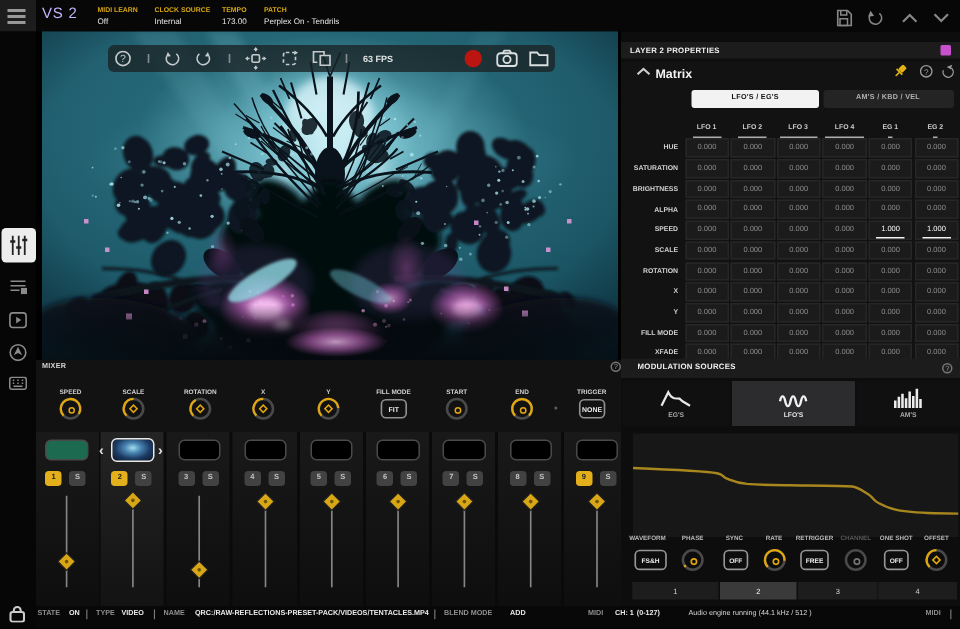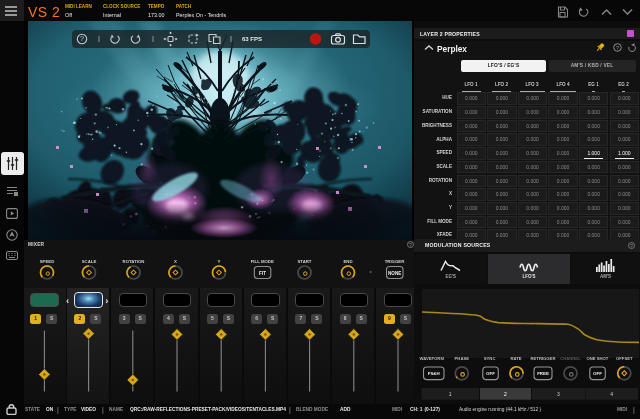--- a/index.html
+++ b/index.html
@@ -8,21 +8,21 @@
 .lbl{color:#b9b9b9;font-weight:bold;letter-spacing:.2px;}
 .yellow{color:#d8a713;}
 </style></head>
 <body>
 
 <div class="abs" style="left:0;top:0;width:640px;height:21px;background:#070707;"></div>
 <div class="abs" style="left:0;top:0;width:24px;height:21px;background:#1d1d1d;"></div>
 <div class="abs" style="left:5px;top:6px;width:12px;height:2px;background:#999;"></div>
 <div class="abs" style="left:5px;top:10px;width:12px;height:2px;background:#999;"></div>
 <div class="abs" style="left:5px;top:14px;width:12px;height:2px;background:#999;"></div>
-<div class="abs" style="left:28px;top:3.5px;font-size:14px;color:#f97316;letter-spacing:.5px;">VS 2</div>
+<div class="abs" style="left:28px;top:3.5px;font-size:10px;color:#c4b5fd;letter-spacing:.5px;">VS 2</div>
 <div class="abs yellow" style="left:65px;top:4px;font-size:4.6px;font-weight:bold;">MIDI LEARN</div>
 <div class="abs" style="left:65px;top:12px;font-size:5.4px;color:#e8e8e8;">Off</div>
 <div class="abs yellow" style="left:103px;top:4px;font-size:4.6px;font-weight:bold;">CLOCK SOURCE</div>
 <div class="abs" style="left:103px;top:12px;font-size:5.4px;color:#e8e8e8;">Internal</div>
 <div class="abs yellow" style="left:148px;top:4px;font-size:4.6px;font-weight:bold;">TEMPO</div>
 <div class="abs" style="left:148px;top:12px;font-size:5.4px;color:#e8e8e8;">173.00</div>
 <div class="abs yellow" style="left:176px;top:4px;font-size:4.6px;font-weight:bold;">PATCH</div>
 <div class="abs" style="left:176px;top:12px;font-size:5.4px;color:#e8e8e8;">Perplex On - Tendrils</div>
 <svg class="abs" style="left:557px;top:6px;" width="78" height="12" viewBox="0 0 78 12">
  <g stroke="#868686" fill="none" stroke-width="1.1">
@@ -775,21 +775,21 @@
 .tabL{position:absolute;font-weight:bold;text-align:center;}
 </style>
 <div class="abs" style="left:414px;top:41px;width:226px;height:198px;background:#121212;"></div>
 <div class="abs" style="left:414px;top:28px;width:226px;height:11px;background:#1c1c1c;"></div>
 <div class="abs" style="left:420px;top:30.5px;font-size:5.2px;font-weight:bold;color:#efefef;letter-spacing:.2px;">LAYER 2 PROPERTIES</div>
 <div class="abs" style="left:626.5px;top:30.3px;width:7px;height:6.6px;background:#c750cc;border-radius:1px;"></div>
 
 <svg class="abs" style="left:423px;top:43px;" width="12" height="10" viewBox="0 0 12 10">
     <path d="M2 6.5 L6 3 L10 6.5" stroke="#cfcfcf" stroke-width="1.4" fill="none"></path>
   </svg>
-<div class="abs" style="left:437px;top:43.5px;font-size:8.3px;font-weight:bold;color:#f2f2f2;">Perplex</div>
+<div class="abs" style="left:437px;top:43.5px;font-size:8.3px;font-weight:bold;color:#f2f2f2;">Matrix</div>
 <svg class="abs" style="left:595px;top:42px;" width="42" height="11" viewBox="0 0 42 11">
  <g transform="rotate(45 5.5 5)" fill="#e2b313">
       <rect x="3.6" y="1" width="3.8" height="4.6" rx="1"></rect>
       <rect x="2.8" y="5.6" width="5.4" height="1.2"></rect>
       <rect x="5.2" y="6.8" width="1" height="3.2"></rect>
     </g>
  <circle cx="22.5" cy="5.5" r="3.8" fill="none" stroke="#9a9a9a" stroke-width=".9"></circle>
  <text x="22.5" y="7.8" font-size="5.5" fill="#9a9a9a" text-anchor="middle" font-family="Liberation Sans">?</text>
  <path d="M39.2 3.4 A3.4 3.4 0 1 1 33.9 4.9" stroke="#9a9a9a" fill="none" stroke-width=".9"></path>
  <path d="M39.8 1.2 l-1 2.9 -2.7-1.4z" fill="#9a9a9a"></path>

